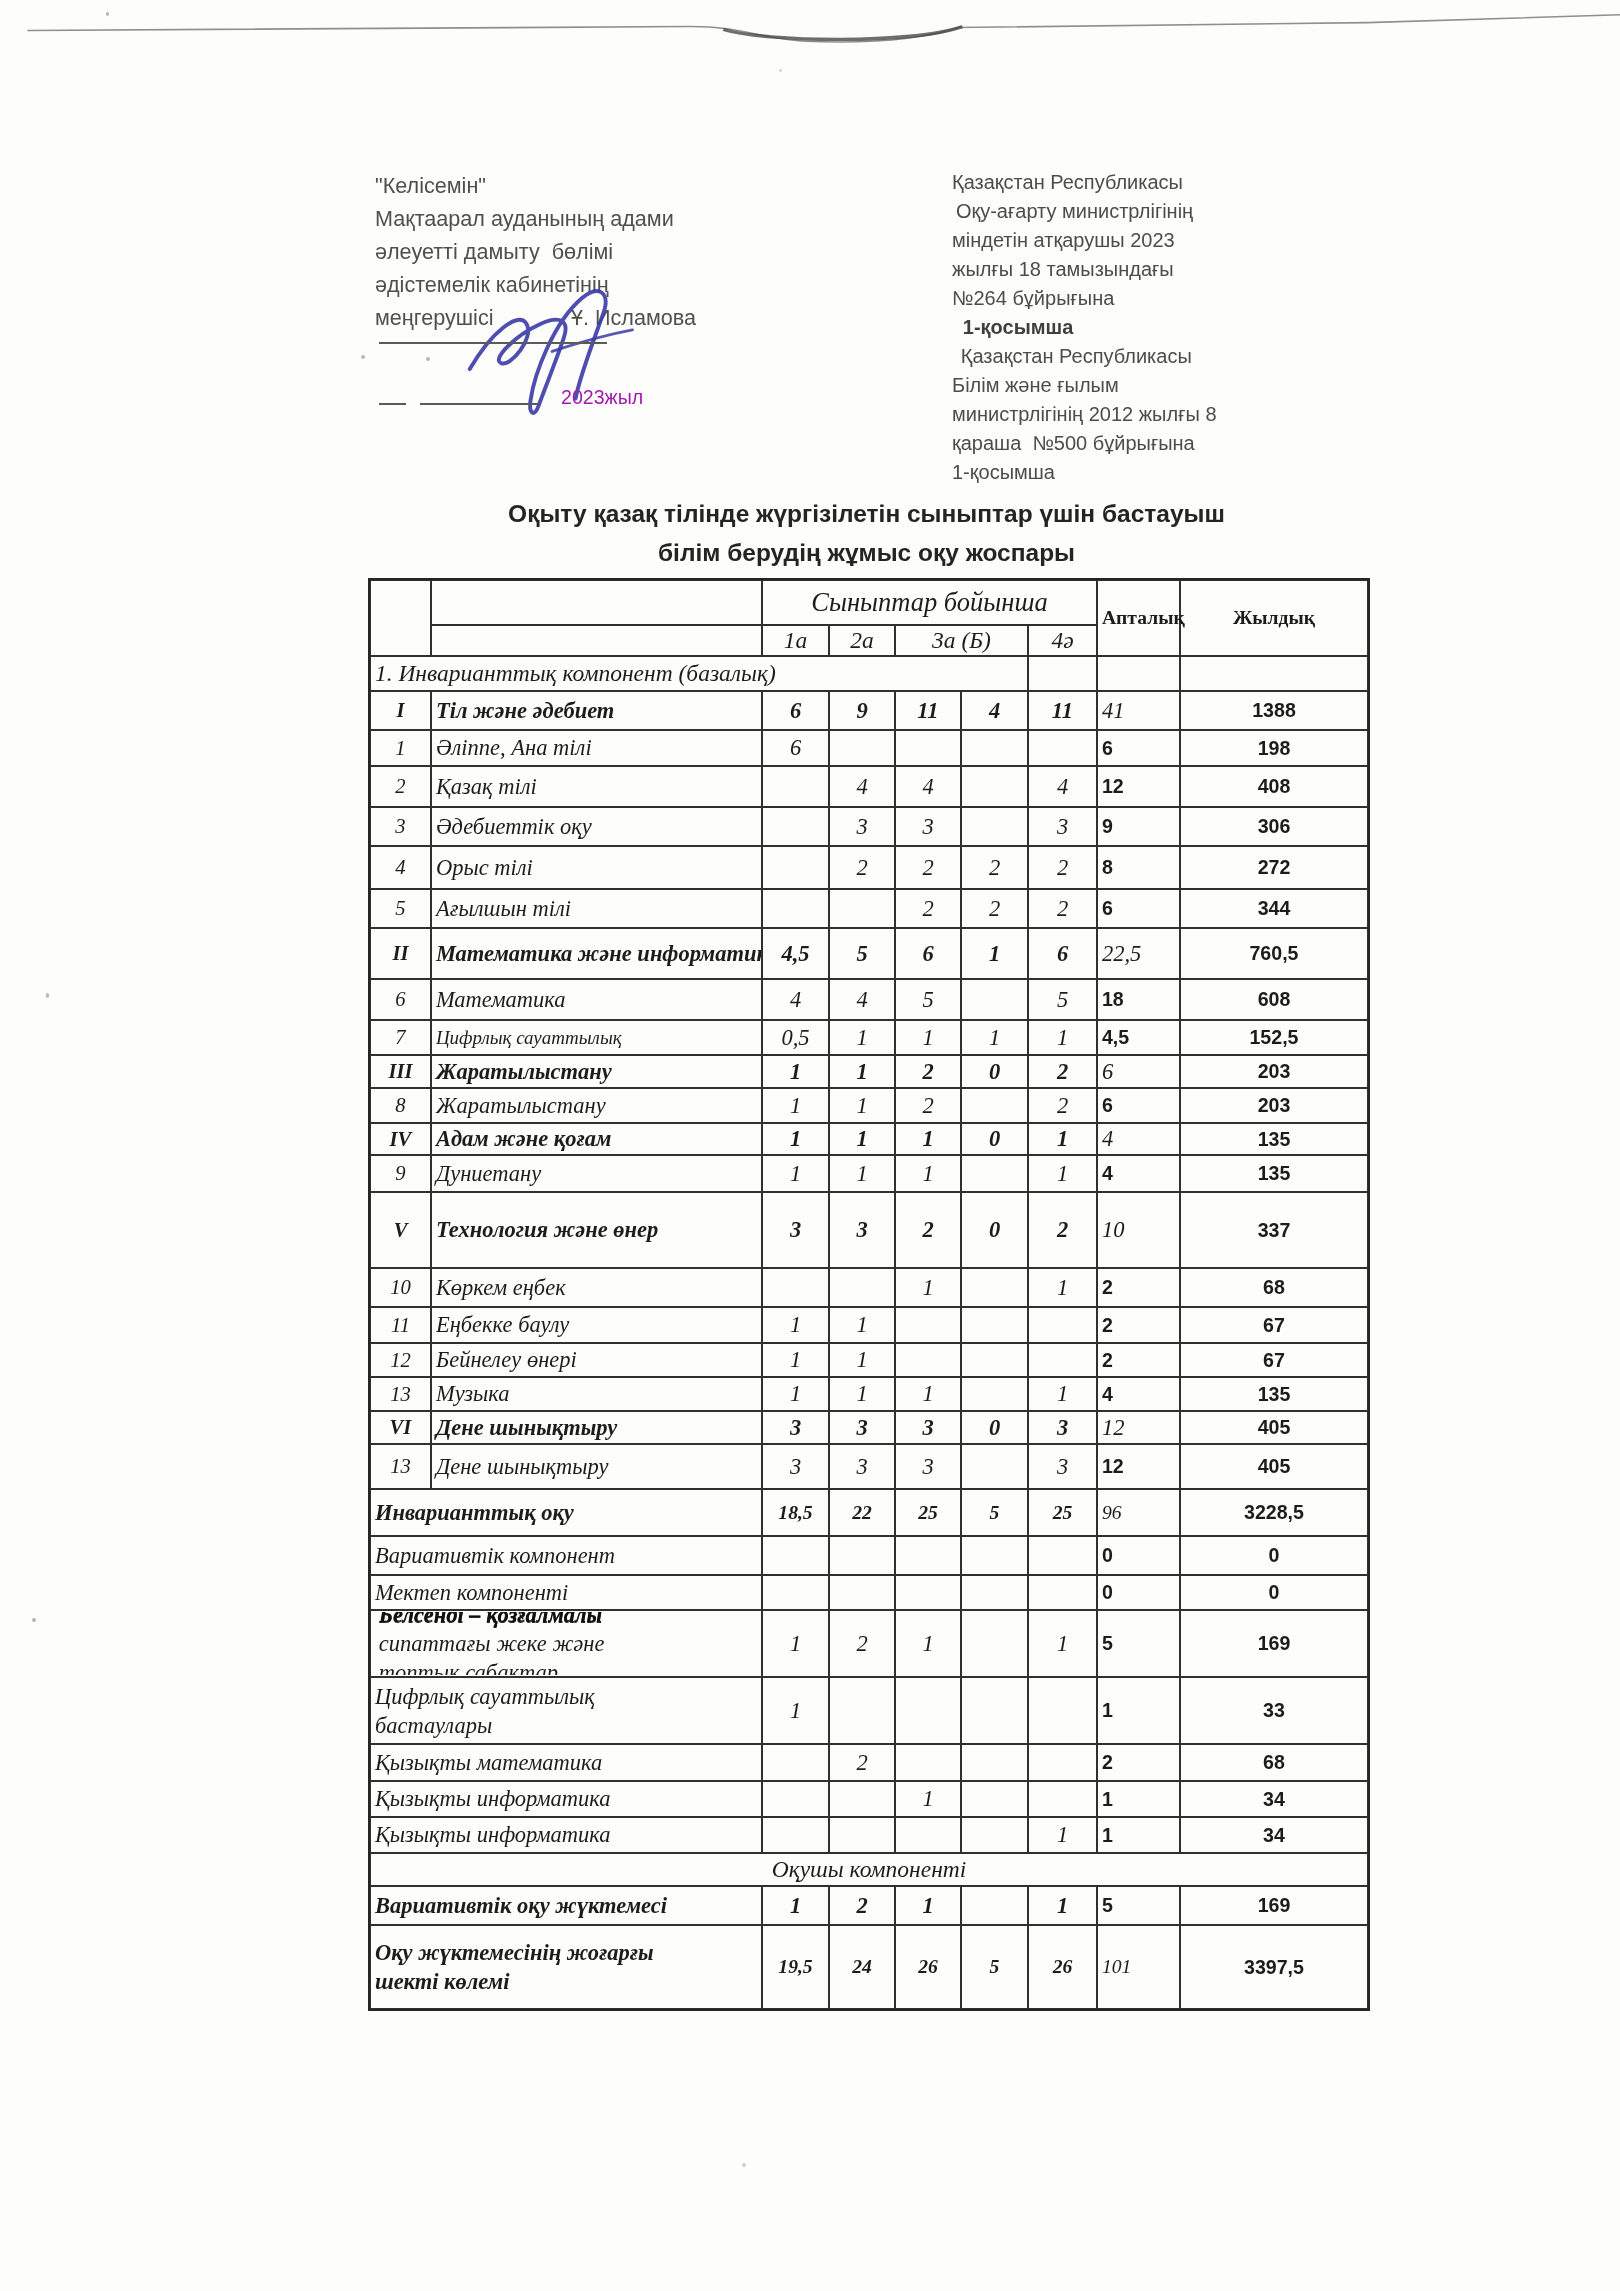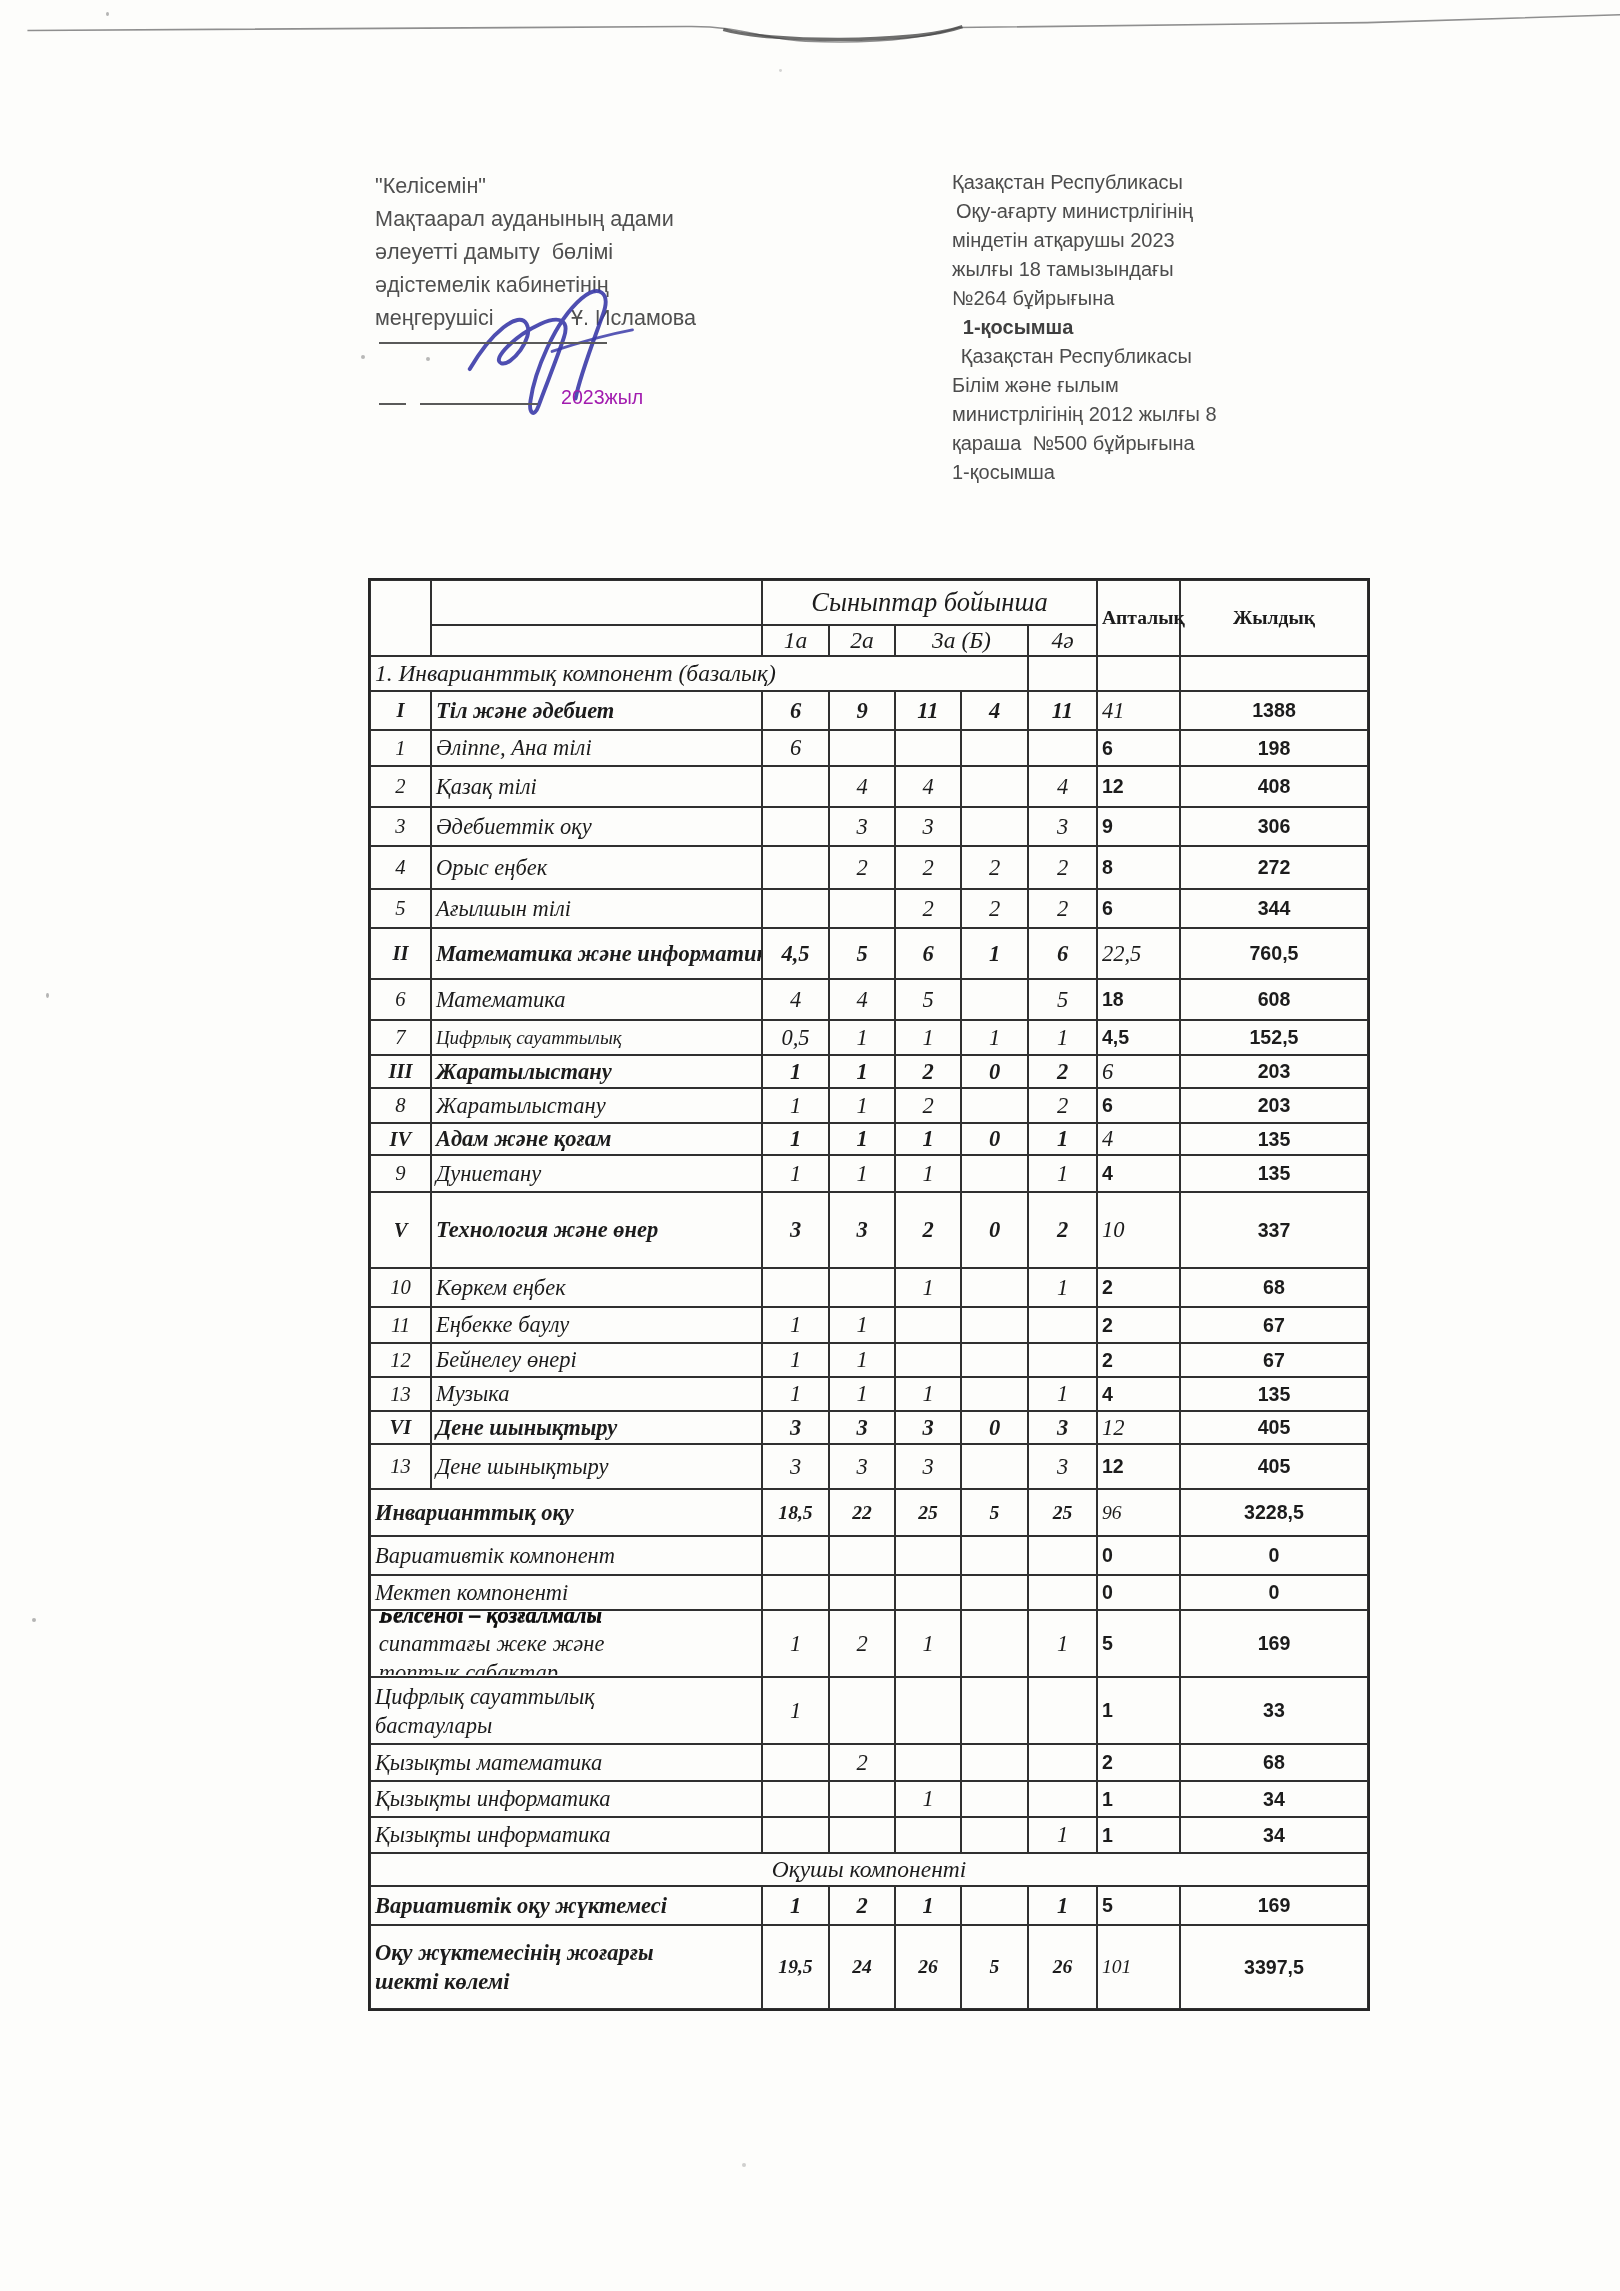--- a/index.html
+++ b/index.html
@@ -113,20 +113,24 @@
     <div class="ln">жылғы 18 тамызындағы</div>
     <div class="ln">№264 бұйрығына</div>
     <div class="ln bold">1-қосымша</div>
     <div class="ln ind2">Қазақстан Республикасы</div>
     <div class="ln">Білім және ғылым</div>
     <div class="ln">министрлігінің 2012 жылғы 8</div>
     <div class="ln">қараша  №500 бұйрығына</div>
     <div class="ln">1-қосымша</div>
   </div>
 
+  <div class="doc-title">
+    <div>Оқыту қазақ тілінде жүргізілетін сыныптар үшін бастауыш</div>
+    <div>білім берудің жұмыс оқу жоспары</div>
+  </div>
 
   <table class="cur">
     <colgroup>
       <col style="width:61px">
         <col style="width:331px">
         <col style="width:67px">
         <col style="width:66px">
       <col style="width:66px">
         <col style="width:67px">
         <col style="width:69px">
@@ -195,21 +199,21 @@
           <td class="c"></td>
           <td class="c">3</td>
           <td class="c">3</td>
           <td class="c"></td>
           <td class="c">3</td>
           <td class="w">9</td>
           <td class="y">306</td>
         </tr>
         <tr style="height: 43px;">
           <td class="num">4</td>
-          <td class="subject">Орыс еңбек</td>
+          <td class="subject">Орыс тілі</td>
           <td class="c"></td>
           <td class="c">2</td>
           <td class="c">2</td>
           <td class="c">2</td>
           <td class="c">2</td>
           <td class="w">8</td>
           <td class="y">272</td>
         </tr>
         <tr style="height: 39px;">
           <td class="num">5</td>

